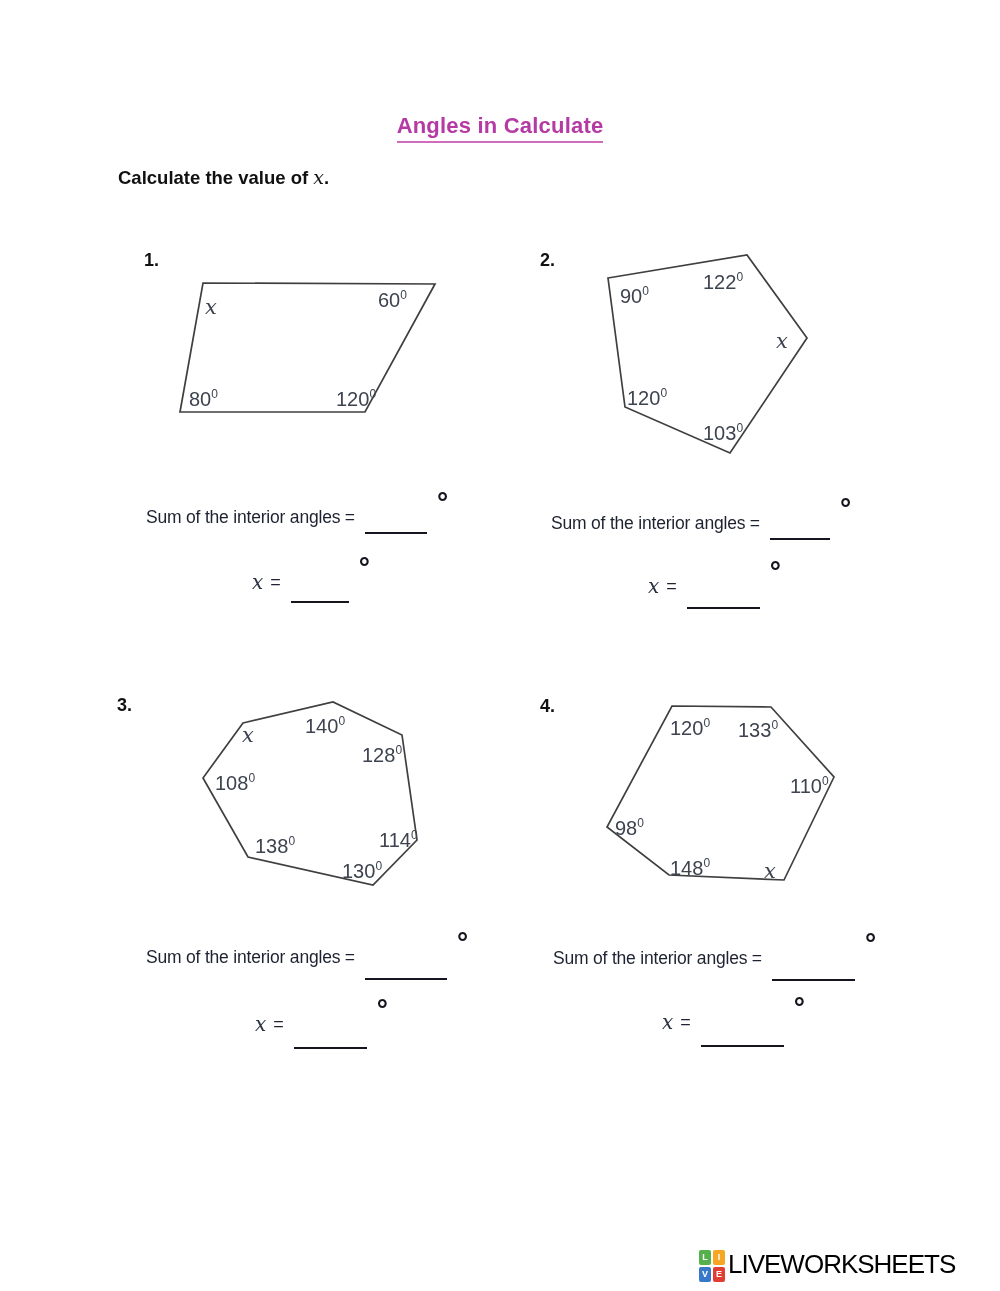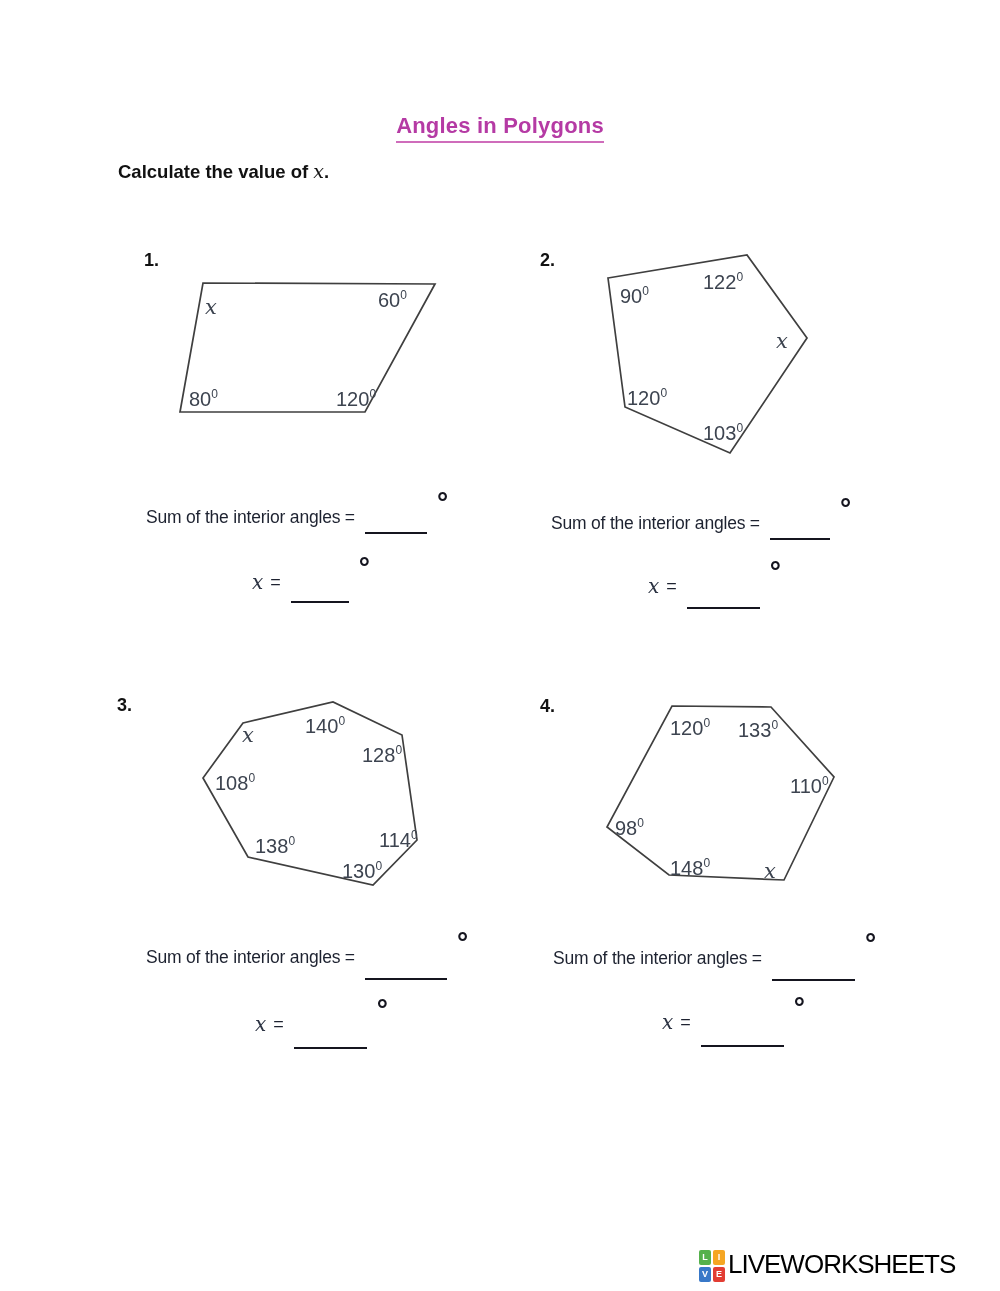--- a/index.html
+++ b/index.html
@@ -22,21 +22,21 @@
     display:inline-block;
     font-size:22px;
     font-weight:bold;
     color:#b53aa4;
     border-bottom:2px solid #cf6cbb;
     padding-bottom:2px;
     letter-spacing:0.2px;
   }
   .instruction{
     position:absolute;
-    left:118px; top:160px;
+    left:118px; top:166px;
     font-size:18.5px;
     font-weight:bold;
     color:#111;
   }
   .instruction .ivar{
     font-family:"DejaVu Serif",serif;
     font-style:italic;
     font-weight:normal;
     font-size:19px;
   }
@@ -138,21 +138,21 @@
     color:#000000;
     letter-spacing:-1px;
   }
 </style>
 </head>
 <body>
 
 <div class="page">
 
   <div class="title-wrap">
-    <span class="title">Angles in Polygons</span>
+    <span class="title">Angles in Calculate</span>
   </div>
 
   <div class="instruction"><span>Calculate the value of </span><span class="ivar">x</span><span>.</span></div>
 
   
   <section class="problem">
     <span class="pnum" style="left:144px;top:250px">1.</span>
     <svg class="fig" style="left:160px;top:268px" width="300" height="160">
       <polygon points="43,15 275,16 205,144 20,144"></polygon>
       <text class="xser" x="45" y="46"><tspan>x</tspan></text>

